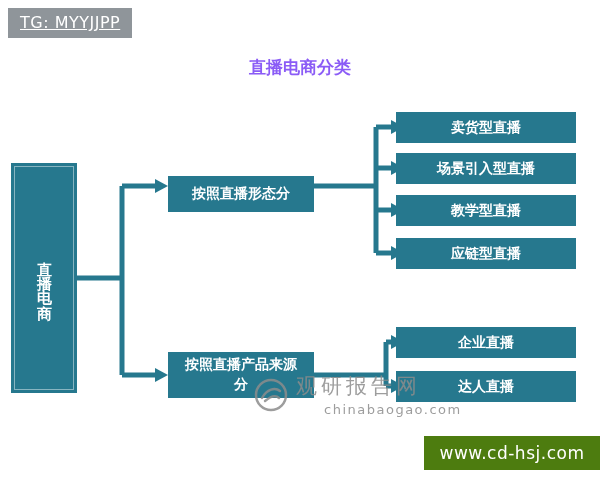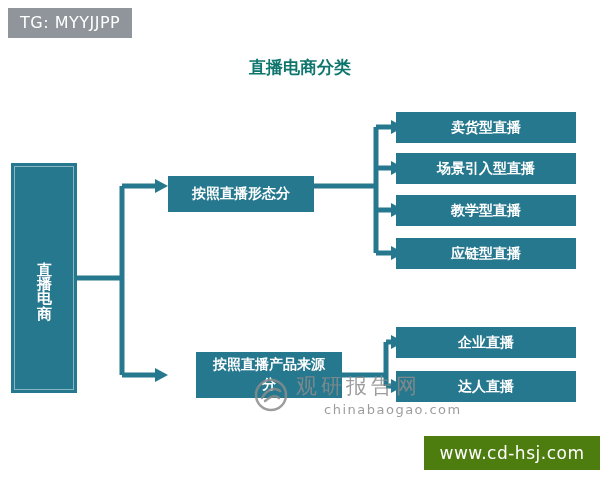--- a/index.html
+++ b/index.html
@@ -2,42 +2,42 @@
 <html><head>
 <meta charset="utf-8">
 <style>
   html,body{margin:0;padding:0;background:#fff;}
   .canvas{
     position:relative;width:600px;height:480px;background:#fff;overflow:hidden;
     font-family:"DejaVu Sans","Liberation Sans",sans-serif;
   }
   .tg-label{
     position:absolute;left:8px;top:8px;height:30px;line-height:30px;
-    padding:0 12px;background:#8f959a;color:#fff;font-size:16px;letter-spacing:.5px;
+    padding:0 12px;background:#8f959a;color:#fff;font-size:16px;letter-spacing:.5px;text-decoration:underline;
   }
   .title{
     position:absolute;left:0;right:0;top:56px;margin:0;text-align:center;
-    font-size:17px;font-weight:bold;color:#0f766e;
+    font-size:17px;font-weight:bold;color:#8b5cf6;
   }
   svg.connectors{position:absolute;left:0;top:0;}
   .node{
     position:absolute;background:#26788e;color:#fff;font-weight:bold;
     display:flex;align-items:center;justify-content:center;text-align:center;
     font-size:14px;line-height:1.4;box-sizing:border-box;
   }
   .root{
     left:14px;top:166px;width:60px;height:224px;
     border:1px solid rgba(255,255,255,.45);outline:3px solid #26788e;
   }
   .vtext{
     writing-mode:vertical-rl;text-orientation:upright;letter-spacing:14px;
     font-size:15px;
   }
   .b1{left:168px;top:176px;width:146px;height:36px;}
-  .b2{left:168px;top:352px;width:146px;height:46px;padding:4px 16px;margin-left:28px;}
+  .b2{left:168px;top:352px;width:146px;height:46px;padding:4px 16px;}
   .leaf{left:396px;width:180px;height:31px;font-family:Liberation Serif, serif;}
   .watermark{
     position:absolute;left:253px;top:372px;display:flex;align-items:center;gap:7px;
     color:#8c8c8c;opacity:.85;pointer-events:none;
   }
   .wm-logo{flex:0 0 auto;}
   .wm-name{font-size:21px;letter-spacing:4px;}
   .wm-url{font-size:13px;letter-spacing:1.5px;margin-top:2px;margin-left:28px;}
   .footer-bar{
     position:absolute;left:424px;top:436px;width:176px;height:34px;

